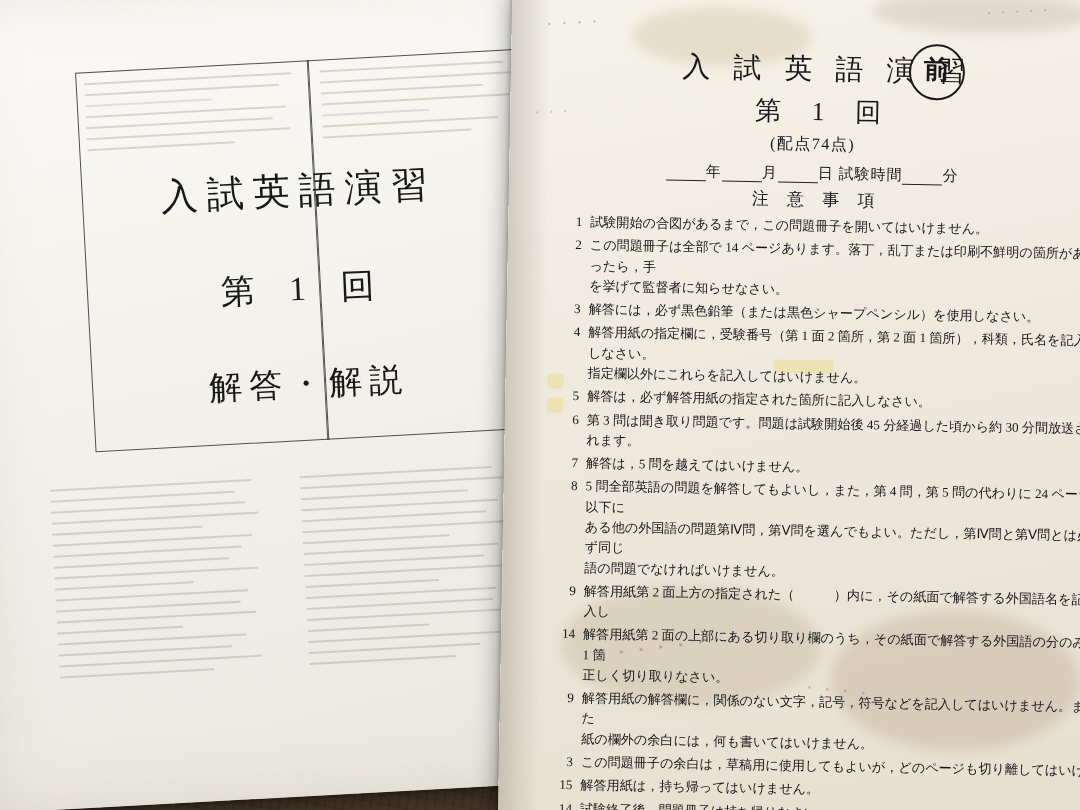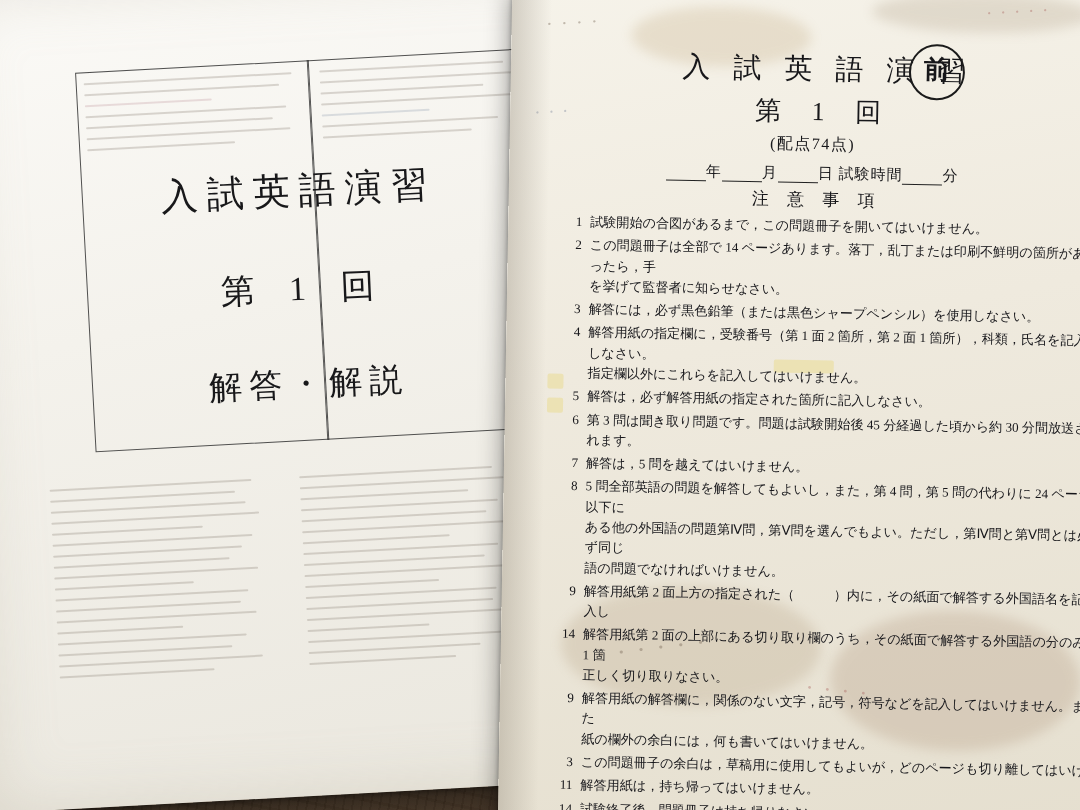--- a/index.html
+++ b/index.html
@@ -425,21 +425,21 @@
               <p>紙の欄外の余白には，何も書いてはいけません。</p>
             </div>
           </div>
           <div class="note-row">
             <div class="note-num">3</div>
             <div class="note-txt">
               <p>この問題冊子の余白は，草稿用に使用してもよいが，どのページも切り離してはいけ</p>
             </div>
           </div>
           <div class="note-row">
-            <div class="note-num">11</div>
+            <div class="note-num">15</div>
             <div class="note-txt">
               <p>解答用紙は，持ち帰ってはいけません。</p>
             </div>
           </div>
           <div class="note-row">
             <div class="note-num">14</div>
             <div class="note-txt">
               <p>試験終了後，問題冊子は持ち帰りなさい。</p>
             </div>
           </div>

